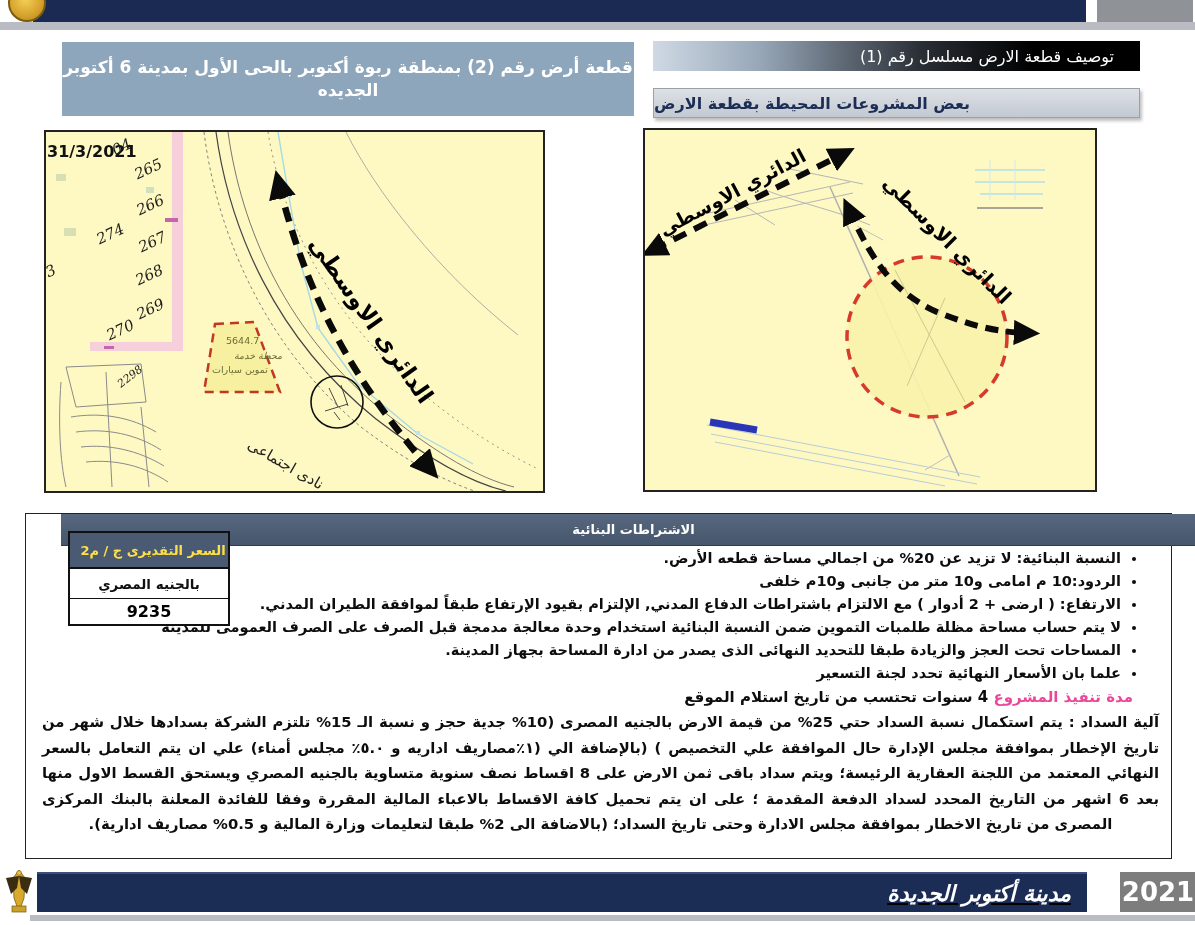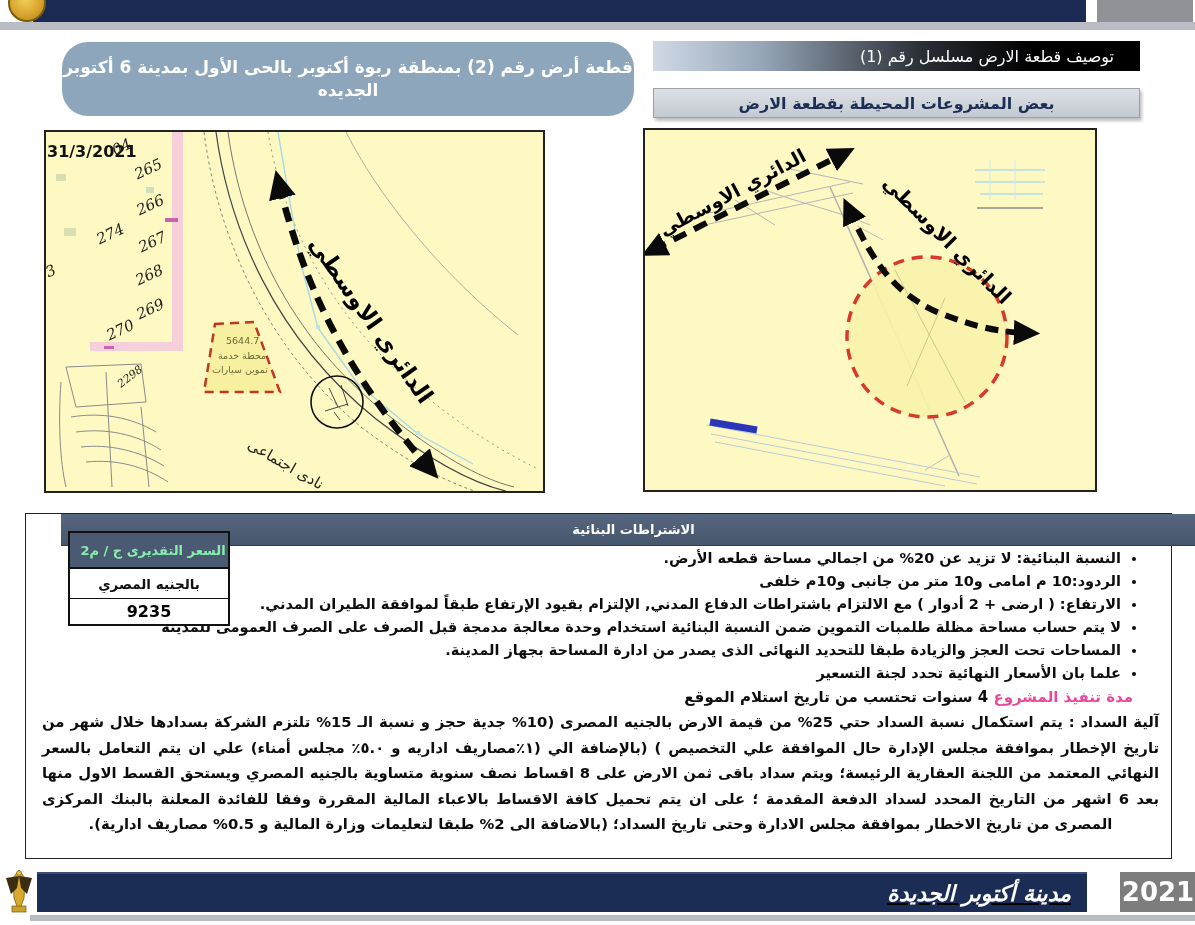--- a/index.html
+++ b/index.html
@@ -11,29 +11,29 @@
   
   .top-navy{left:33px;top:0;width:1053px;height:22px;background:#1a2a52;}
   .top-gray-right{left:1097px;top:0;width:96px;height:22px;background:#8f9296;}
   .top-strip{left:0;top:22px;width:1195px;height:8px;background:#b9bdc3;}
   .emblem-top{left:8px;top:-16px;width:34px;height:34px;border-radius:50%;
     background:radial-gradient(circle at 45% 40%, #f3cf56 0%, #d8a52e 55%, #b07f16 100%);
     border:2px solid #7a5c10;z-index:6;}
   
   .desc-box{left:62px;top:42px;width:572px;height:74px;background:#8da6bc;
     color:#fff;font-weight:bold;font-size:17px;text-align:center;direction:rtl;
-    display:flex;flex-direction:column;justify-content:center;gap:6px;line-height:1.35;border-radius:26px;}
+    display:flex;flex-direction:column;justify-content:center;gap:6px;line-height:1.35;}
   .serial-box{left:653px;top:41px;width:487px;height:30px;
     background:linear-gradient(90deg,#cfd9e4 0%,#97a7b8 22%,#2a2f36 55%,#000 78%);
     color:#fff;font-size:16px;direction:rtl;display:flex;align-items:center;
     justify-content:flex-start;padding-right:26px;box-sizing:border-box;}
   .surround-box{left:653px;top:88px;width:487px;height:30px;
     background:linear-gradient(180deg,#dde1e6,#c3c9d1);border:1px solid #9aa1ab;
     box-shadow:2px 3px 3px rgba(0,0,0,.25);color:#1c2e55;font-weight:bold;font-size:16px;
-    direction:rtl;display:flex;align-items:center;justify-content:center;box-sizing:border-box;}
+    direction:rtl;display:flex;align-items:center;justify-content:flex-end;box-sizing:border-box;}
   
   .map-box{background:#fef9c3;border:2px solid #222;box-sizing:border-box;}
   #map-left{left:44px;top:130px;width:501px;height:363px;}
   #map-right{left:643px;top:128px;width:454px;height:364px;}
   .map-date{left:1px;top:10px;font-weight:bold;font-size:16px;color:#111;white-space:nowrap;}
   .plotnum{position:absolute;font-family:"DejaVu Serif",serif;font-style:italic;
     font-size:15px;color:#1a1a1a;transform:rotate(-25deg);white-space:nowrap;}
   .plot-txt{position:absolute;font-size:9.5px;color:#6b6b35;white-space:nowrap;}
   .ring-label{position:absolute;font-weight:bold;color:#000;white-space:nowrap;
     text-align:center;direction:rtl;}
@@ -41,21 +41,21 @@
     white-space:nowrap;transform:rotate(30deg);letter-spacing:1px;}
   
   #conditions-box{left:25px;top:513px;width:1147px;height:346px;border:1.5px solid #222;
     box-sizing:border-box;background:#fff;}
   .cond-header{position:absolute;left:0;top:0;width:100%;height:31px;
     background:linear-gradient(180deg,#56677f,#46566c);border-bottom:1px solid #2e3a4e;
     color:#fff;font-weight:bold;font-size:13px;display:flex;align-items:center;
     justify-content:center;direction:rtl;margin-left:35px;}
   .price-table{position:absolute;left:42px;top:17px;width:158px;border:2px solid #111;
     background:#fff;z-index:4;border-collapse:collapse;}
-  .price-table .hd{background:#4a5a72;color:#86efac;font-weight:bold;font-size:13px;
+  .price-table .hd{background:#4a5a72;color:#fde047;font-weight:bold;font-size:13px;
     height:34px;display:flex;align-items:center;justify-content:center;direction:rtl;
     border-bottom:2px solid #111;padding-left:8px;}
   .price-table .cur{color:#111;font-weight:bold;font-size:13.5px;height:29px;display:flex;
     align-items:center;justify-content:center;direction:rtl;border-bottom:1.5px solid #111;}
   .price-table .val{color:#000;font-weight:bold;font-size:16px;height:25px;display:flex;
     align-items:center;justify-content:center;text-align:center;}
   .cond-content{position:absolute;left:8px;right:8px;top:36px;direction:rtl;color:#0d0d0d;}
   .cond-content ul{margin:0 14px 0 0;padding:0 28px 0 0;list-style:disc;}
   .cond-content li{font-size:14.5px;font-weight:bold;line-height:17px;margin-bottom:6px;}
   .duration-line{margin:4px 30px 0 0;font-size:15px;font-weight:bold;}
@@ -148,21 +148,21 @@
     <span class="plotnum" style="left:90px;top:64px;">266</span>
     <span class="plotnum" style="left:50px;top:93px;">274</span>
     <span class="plotnum" style="left:92px;top:101px;">267</span>
     <span class="plotnum" style="left:89px;top:134px;">268</span>
     <span class="plotnum" style="left:90px;top:168px;">269</span>
     <span class="plotnum" style="left:60px;top:189px;">270</span>
     <span class="plotnum" style="left:70px;top:238px;font-size:11px;transform:rotate(-38deg);">2298</span>
     <span class="plotnum" style="left:0px;top:130px;">3</span>
 
     <span class="plot-txt" style="left:180px;top:203px;">5644.7</span>
-    <span class="plot-txt" style="left:172px;top:218px;">محطة خدمة</span>
+    <span class="plot-txt" style="left:188px;top:218px;font-style:italic;">محطة خدمة</span>
     <span class="plot-txt" style="left:166px;top:232px;">تموين سيارات</span>
 
     <span class="club-label" style="left:155px;top:312px;width:130px;">نادى اجتماعى</span>
 
     <span class="ring-label" style="left:252px;top:188px;width:165px;font-size:23px;transform:rotate(55deg);">الدائري الاوسطي</span>
   </div>
 
   <div id="map-right" class="abs map-box">
     <svg width="450" height="360" viewBox="0 0 450 360">
       <defs>

